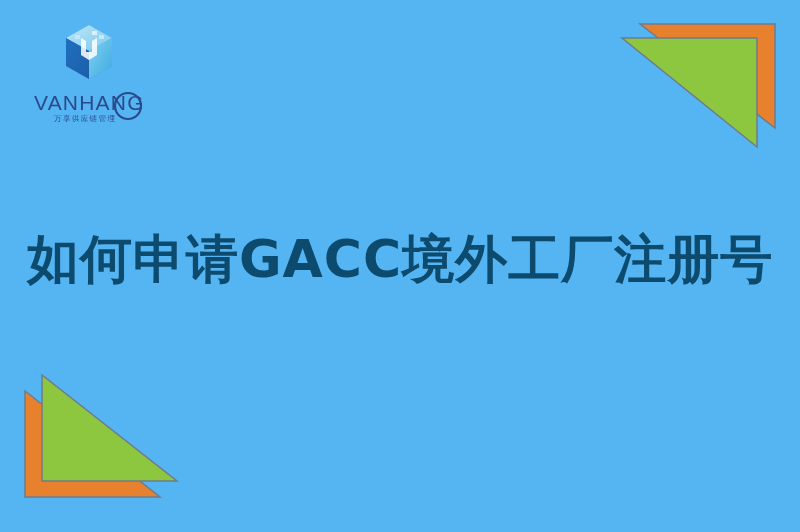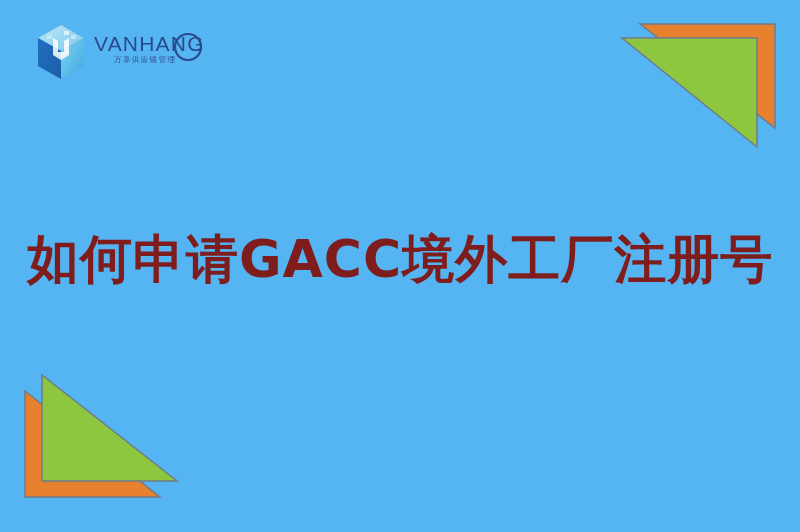--- a/index.html
+++ b/index.html
@@ -35,20 +35,21 @@
   }
 
   
   #logo-block {
     position: absolute;
     left: 34px;
     top: 22px;
     display: flex;
     align-items: center;
     gap: 6px;
+    flex-direction: column;
   }
   #logo-mark {
     width: 54px;
     height: 60px;
     flex: none;
   }
   #logo-wordmark {
     position: relative;
     width: 110px;
     height: 46px;
@@ -61,21 +62,21 @@
     height: 46px;
   }
 
   
   #headline {
     position: absolute;
     left: 0;
     right: 0;
     top: 228px;
     text-align: center;
-    color: #7f1d1d;
+    color: #0c4a6e;
     font-size: 52px;
     line-height: 62px;
     font-weight: bold;
     letter-spacing: 1px;
     white-space: nowrap;
     font-family: "DejaVu Sans", "Liberation Sans", sans-serif;
   }
 </style>
 </head>
 <body>

